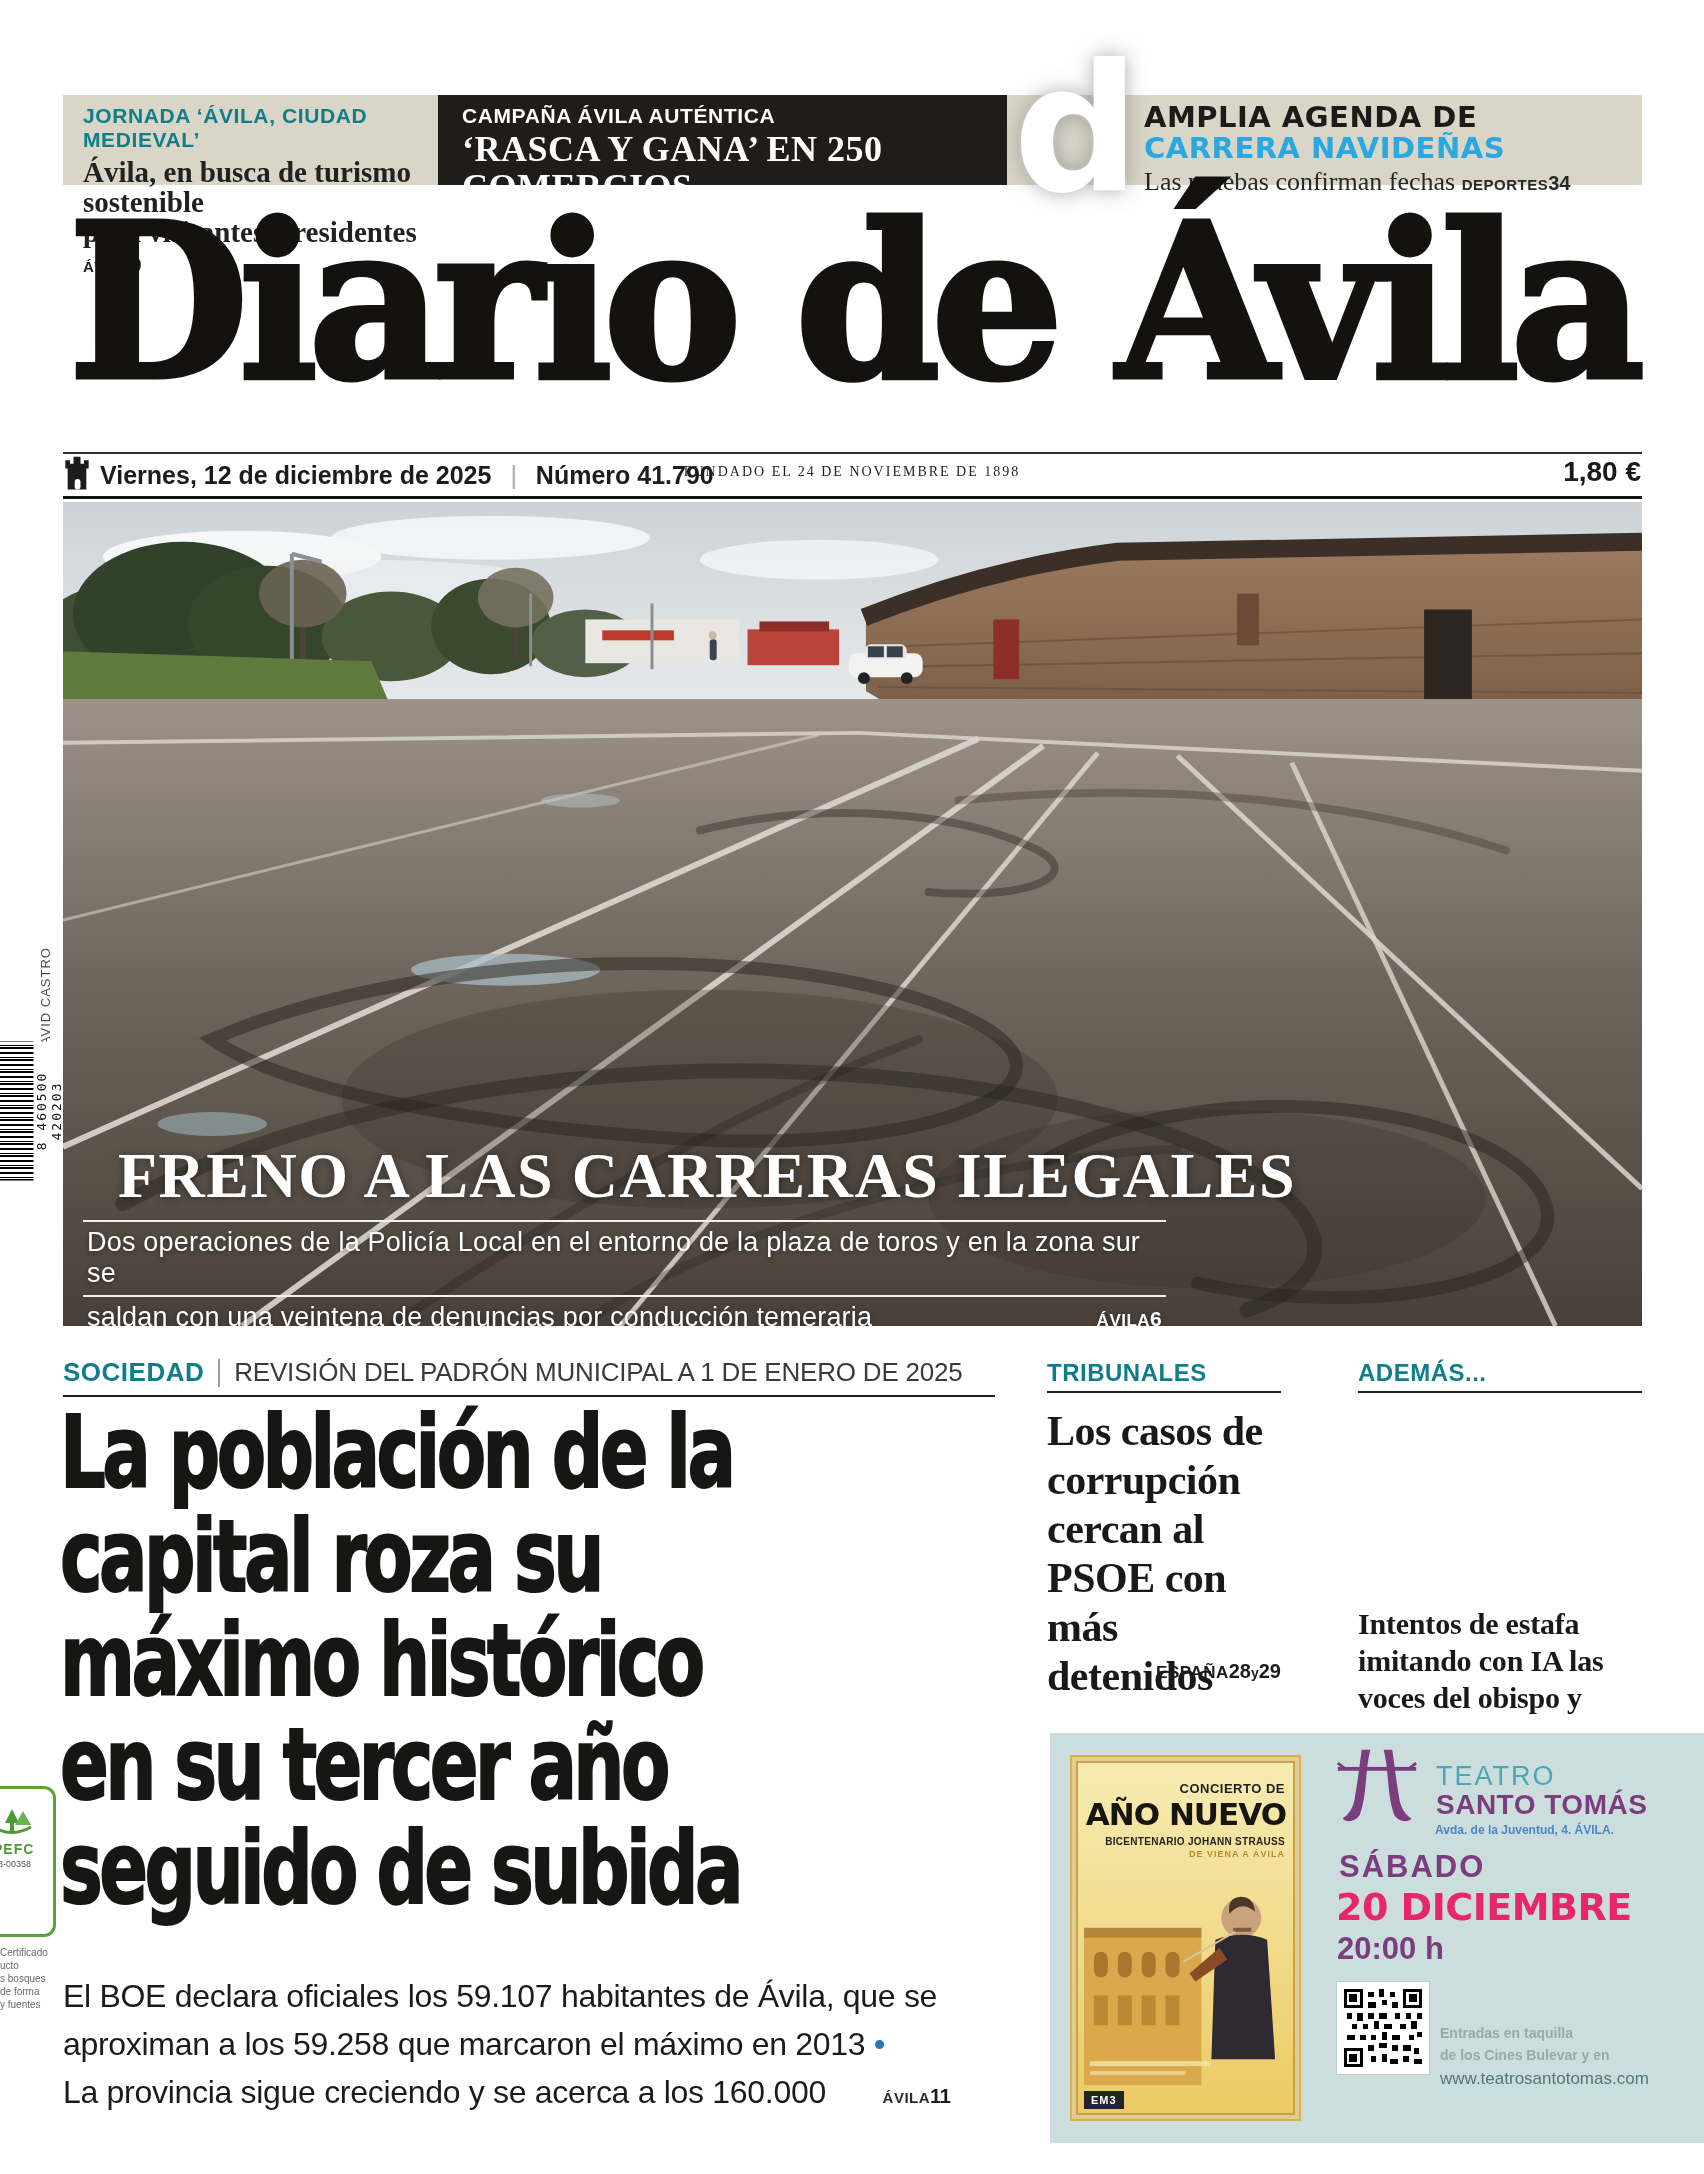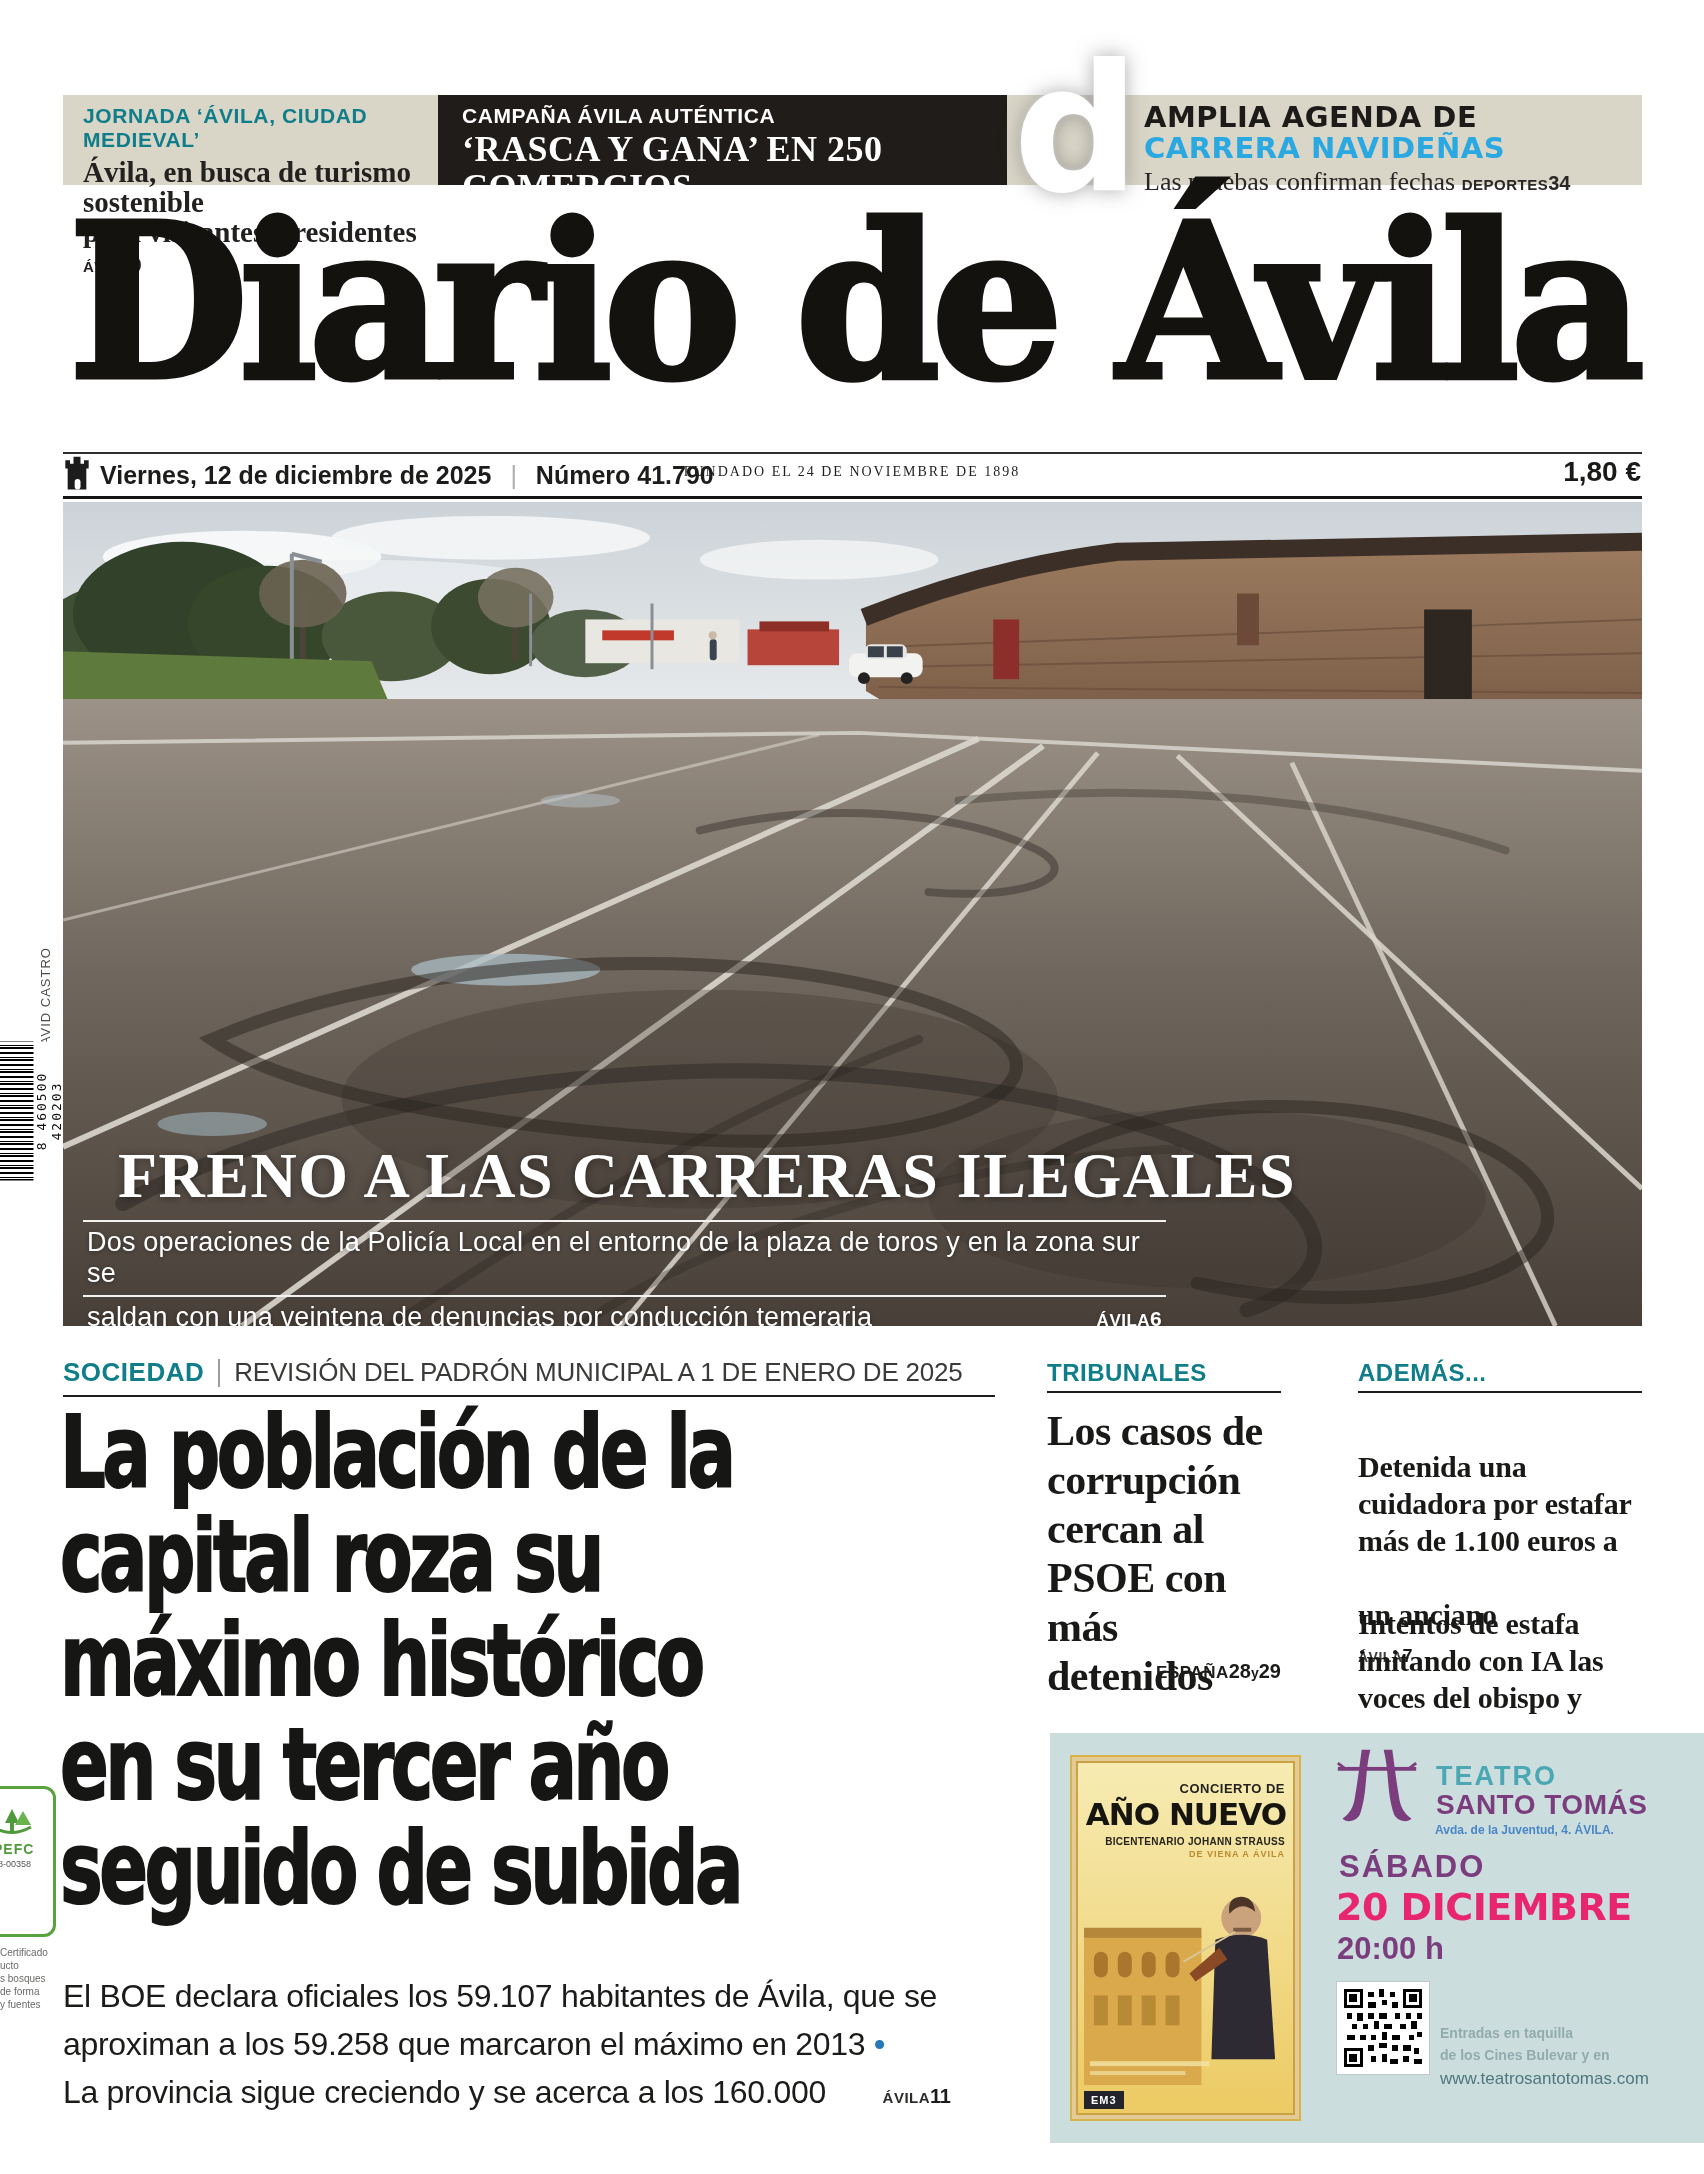--- a/index.html
+++ b/index.html
@@ -98,21 +98,21 @@
   .poster { position:absolute; left:20px; top:22px; width:231px; height:366px;
     background:linear-gradient(#f7ecb4,#ecca62); border:2px solid #d8b34a;
     box-shadow: inset 0 0 0 4px rgba(255,255,255,.45), inset 0 0 0 6px #caa143; overflow:hidden; }
   .po-kick { position:absolute; right:14px; top:24px; font-weight:800; font-size:13px; color:#23211f; letter-spacing:0.5px;}
   .po-title { position:absolute; right:13px; top:39px; font-family:"DejaVu Sans",sans-serif; font-weight:900;
     font-size:31px; color:#17150f; letter-spacing:-1px;}
   .po-sub1 { position:absolute; right:14px; top:79px; font-weight:800; font-size:10px; color:#26231d; letter-spacing:0.3px;}
   .po-sub2 { position:absolute; right:14px; top:92px; font-weight:700; font-size:9px; color:#bb8a2e; letter-spacing:1px;}
   .po-brand { position:absolute; left:12px; bottom:10px; background:#23232b; color:#fff;
     font-weight:800; font-size:11px; padding:3px 7px; letter-spacing:1px;}
-  .th-name1 { position:absolute; left:386px; top:28px; font-weight:700; font-size:27px; letter-spacing:2px; color:#4aa7b3;}
+  .th-name1 { position:absolute; left:386px; top:28px; font-weight:400; font-size:27px; letter-spacing:2px; color:#4aa7b3;}
   .th-name2 { position:absolute; left:386px; top:56px; font-weight:800; font-size:28px; letter-spacing:0.5px; color:#7b3d7e;}
   .th-addr  { position:absolute; left:385px; top:90px; font-weight:700; font-size:12px; color:#4a86c8;}
   .th-day   { position:absolute; left:289px; top:116px; font-weight:800; font-size:31px; letter-spacing:2px; color:#7b3d7e;}
   .th-date  { position:absolute; left:286px; top:152px; font-family:"DejaVu Sans",sans-serif; font-weight:900;
               font-size:38px; letter-spacing:-0.5px; color:#e8256f;}
   .th-time  { position:absolute; left:287px; top:198px; font-weight:800; font-size:31px; color:#7b3d7e;}
   .qr { position:absolute; left:287px; top:249px; width:92px; height:92px; background:#fff; padding:7px;
         box-shadow:0 0 0 1px rgba(0,0,0,.08); }
   .tickets { position:absolute; left:390px; top:289px; font-size:14px; line-height:22px; color:#93abad; font-weight:600;}
   .th-url { position:absolute; left:390px; top:336px; font-size:17px; font-weight:400; color:#4f777c;}
@@ -308,29 +308,20 @@
 corrupción
 cercan al
 PSOE con más
 detenidos</div>
   <div class="trib-ref pref">
     <span class="pl">ESPAÑA</span><span class="pn">28</span><span class="conj">y</span><span class="pn">29</span>
   </div>
 
   <div class="col-kick" style="left:1358px; top:1359px;">ADEMÁS...</div>
   <div class="hrule" style="left:1358px; top:1391px; width:284px;"></div>
-  <div class="ad-col" style="top:1411px;">
-    <div class="ai-title">
-      <span class="pre">Detenida una
-cuidadora por estafar
-más de 1.100 euros a</span><br>
-      <span>un anciano</span>
-      <span class="pref"><span class="pl">ÁVILA</span><span class="pn">7</span></span>
-    </div>
-  </div>
   <div class="ad-col" style="top:1568px;">
     <div class="ai-title">
       <span class="pre">Intentos de estafa
 imitando con IA las
 voces del obispo y</span><br>
       <span>el vicario</span>
       <span class="pref"><span class="pl">ÁVILA</span><span class="pn">7</span></span>
     </div>
   </div>
 

